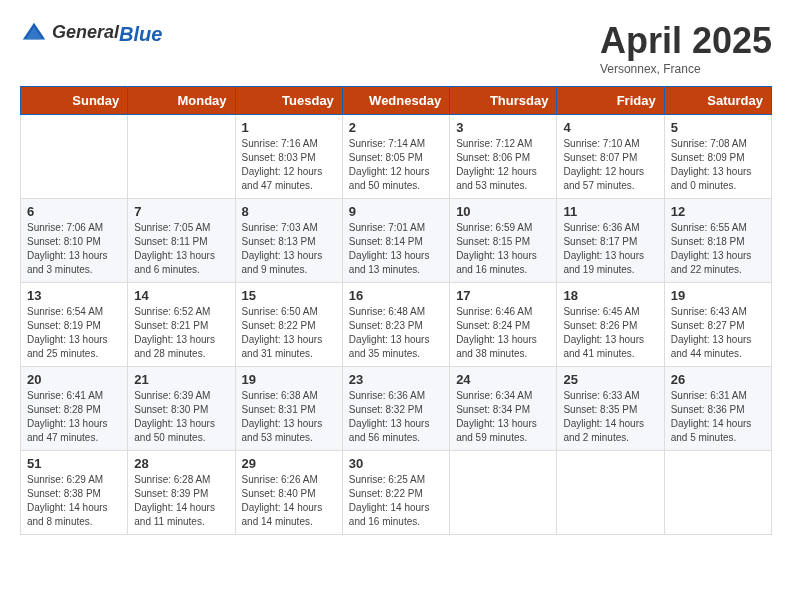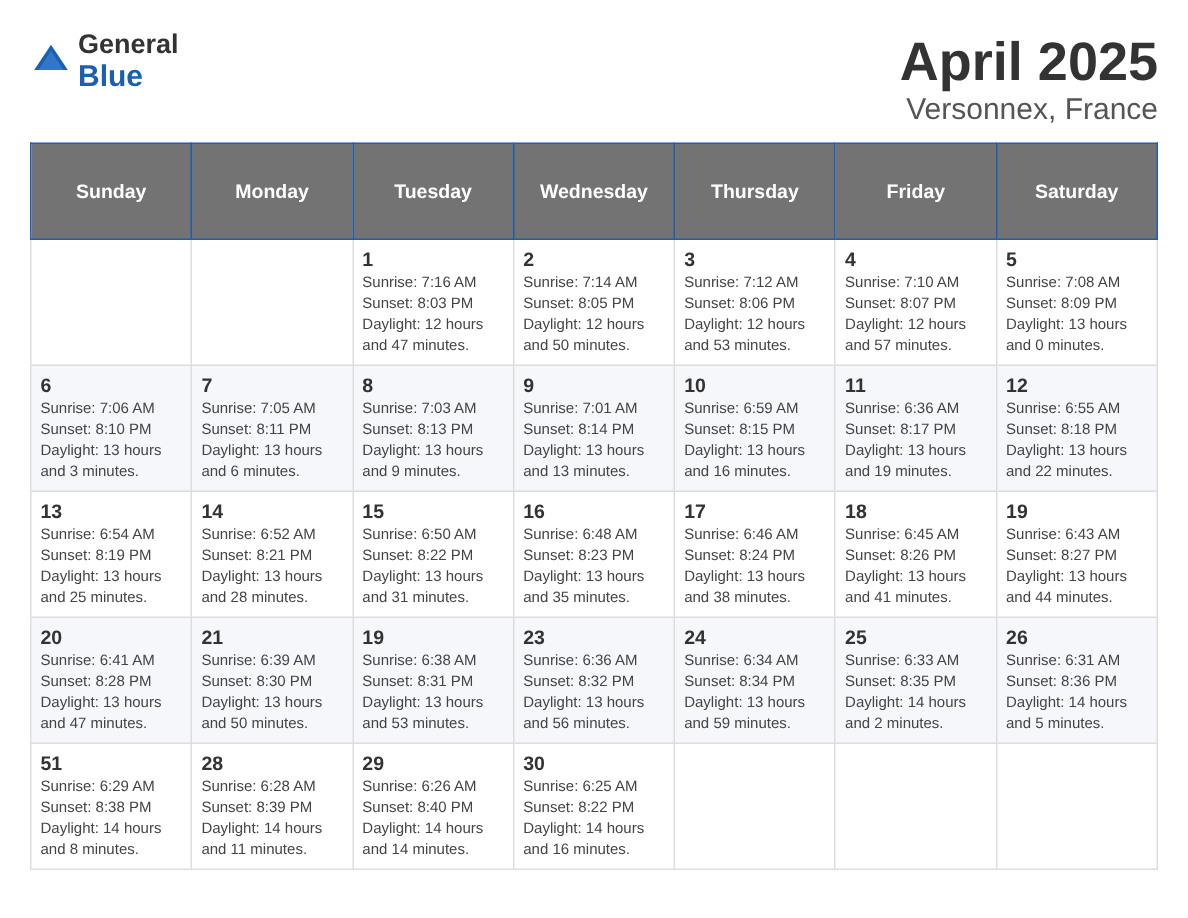--- a/index.html
+++ b/index.html
@@ -16,61 +16,62 @@
       align-items: flex-start;
       margin-bottom: 10px;
     }
     .logo {
       display: flex;
       align-items: center;
       gap: 4px;
     }
     .logo-text {
       display: flex;
-      flex-direction: column;
+      flex-direction: row;
       line-height: 1.1;
+      font-style: italic;
     }
     .logo-general {
       font-size: 18px;
       font-weight: bold;
       color: #333;
     }
     .logo-blue {
       font-size: 20px;
       font-weight: bold;
       color: #1a5fb4;
     }
     .logo-icon {
       width: 28px;
       height: 28px;
     }
     .title-block {
-      text-align: right;
+      text-align: left;
     }
     .month-title {
       font-size: 36px;
       font-weight: bold;
       color: #333;
     }
     .location {
-      font-size: 20px;
+      font-size: 12px;
       color: #555;
     }
     .calendar {
       width: 100%;
       border-collapse: collapse;
       border: 1px solid #ccc;
     }
     .calendar th {
-      background-color: #737373;
+      background-color: #c2410c;
       color: #fff;
       font-size: 13px;
       font-weight: bold;
-      padding: 24px 8px;
-      text-align: center;
+      padding: 6px 8px;
+      text-align: right;
       border: 1px solid #1a5fb4;
     }
     .calendar td {
       vertical-align: top;
       border: 1px solid #ddd;
       padding: 5px 6px;
       font-size: 10.5px;
       color: #333;
       width: 107px;
       min-height: 85px;

